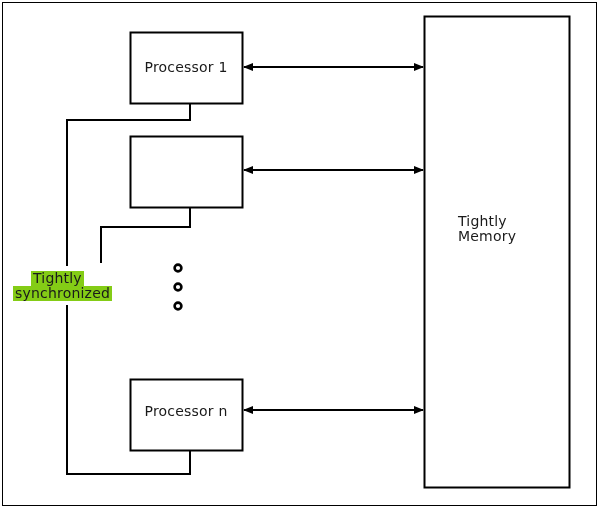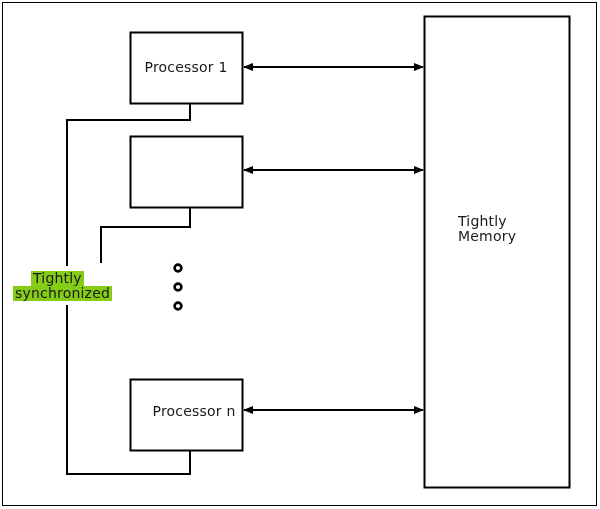--- a/index.html
+++ b/index.html
@@ -85,21 +85,21 @@
     <polyline points="190,208 190,227 101,227 101,263" fill="none" stroke="#000000" stroke-width="2"></polyline>
 
     <circle cx="178" cy="268" r="3.4" fill="none" stroke="#000000" stroke-width="2.6"></circle>
     <circle cx="178" cy="287" r="3.4" fill="none" stroke="#000000" stroke-width="2.6"></circle>
     <circle cx="178" cy="306" r="3.4" fill="none" stroke="#000000" stroke-width="2.6"></circle>
   </svg>
 
   <div class="boxlabel proc-label" style="left:130px; top:60px; width:112px;">Processor 1</div>
 
 
-  <div class="boxlabel proc-label" style="left:130px; top:404px; width:112px;padding-left:8px;">Processor n</div>
+  <div class="boxlabel proc-label" style="left:130px; top:404px; width:112px;">Processor n</div>
 
   <div class="boxlabel mem-label" style="left:458px; top:214px;">Tightly</div>
   <div class="boxlabel mem-label" style="left:458px; top:229px;">Memory</div>
 
   <div class="boxlabel note-label" style="left:31px; top:271px;">Tightly</div>
   <div class="boxlabel note-label" style="left:13px; top:286px;">synchronized</div>
 
 </div>
 
 </body></html>

